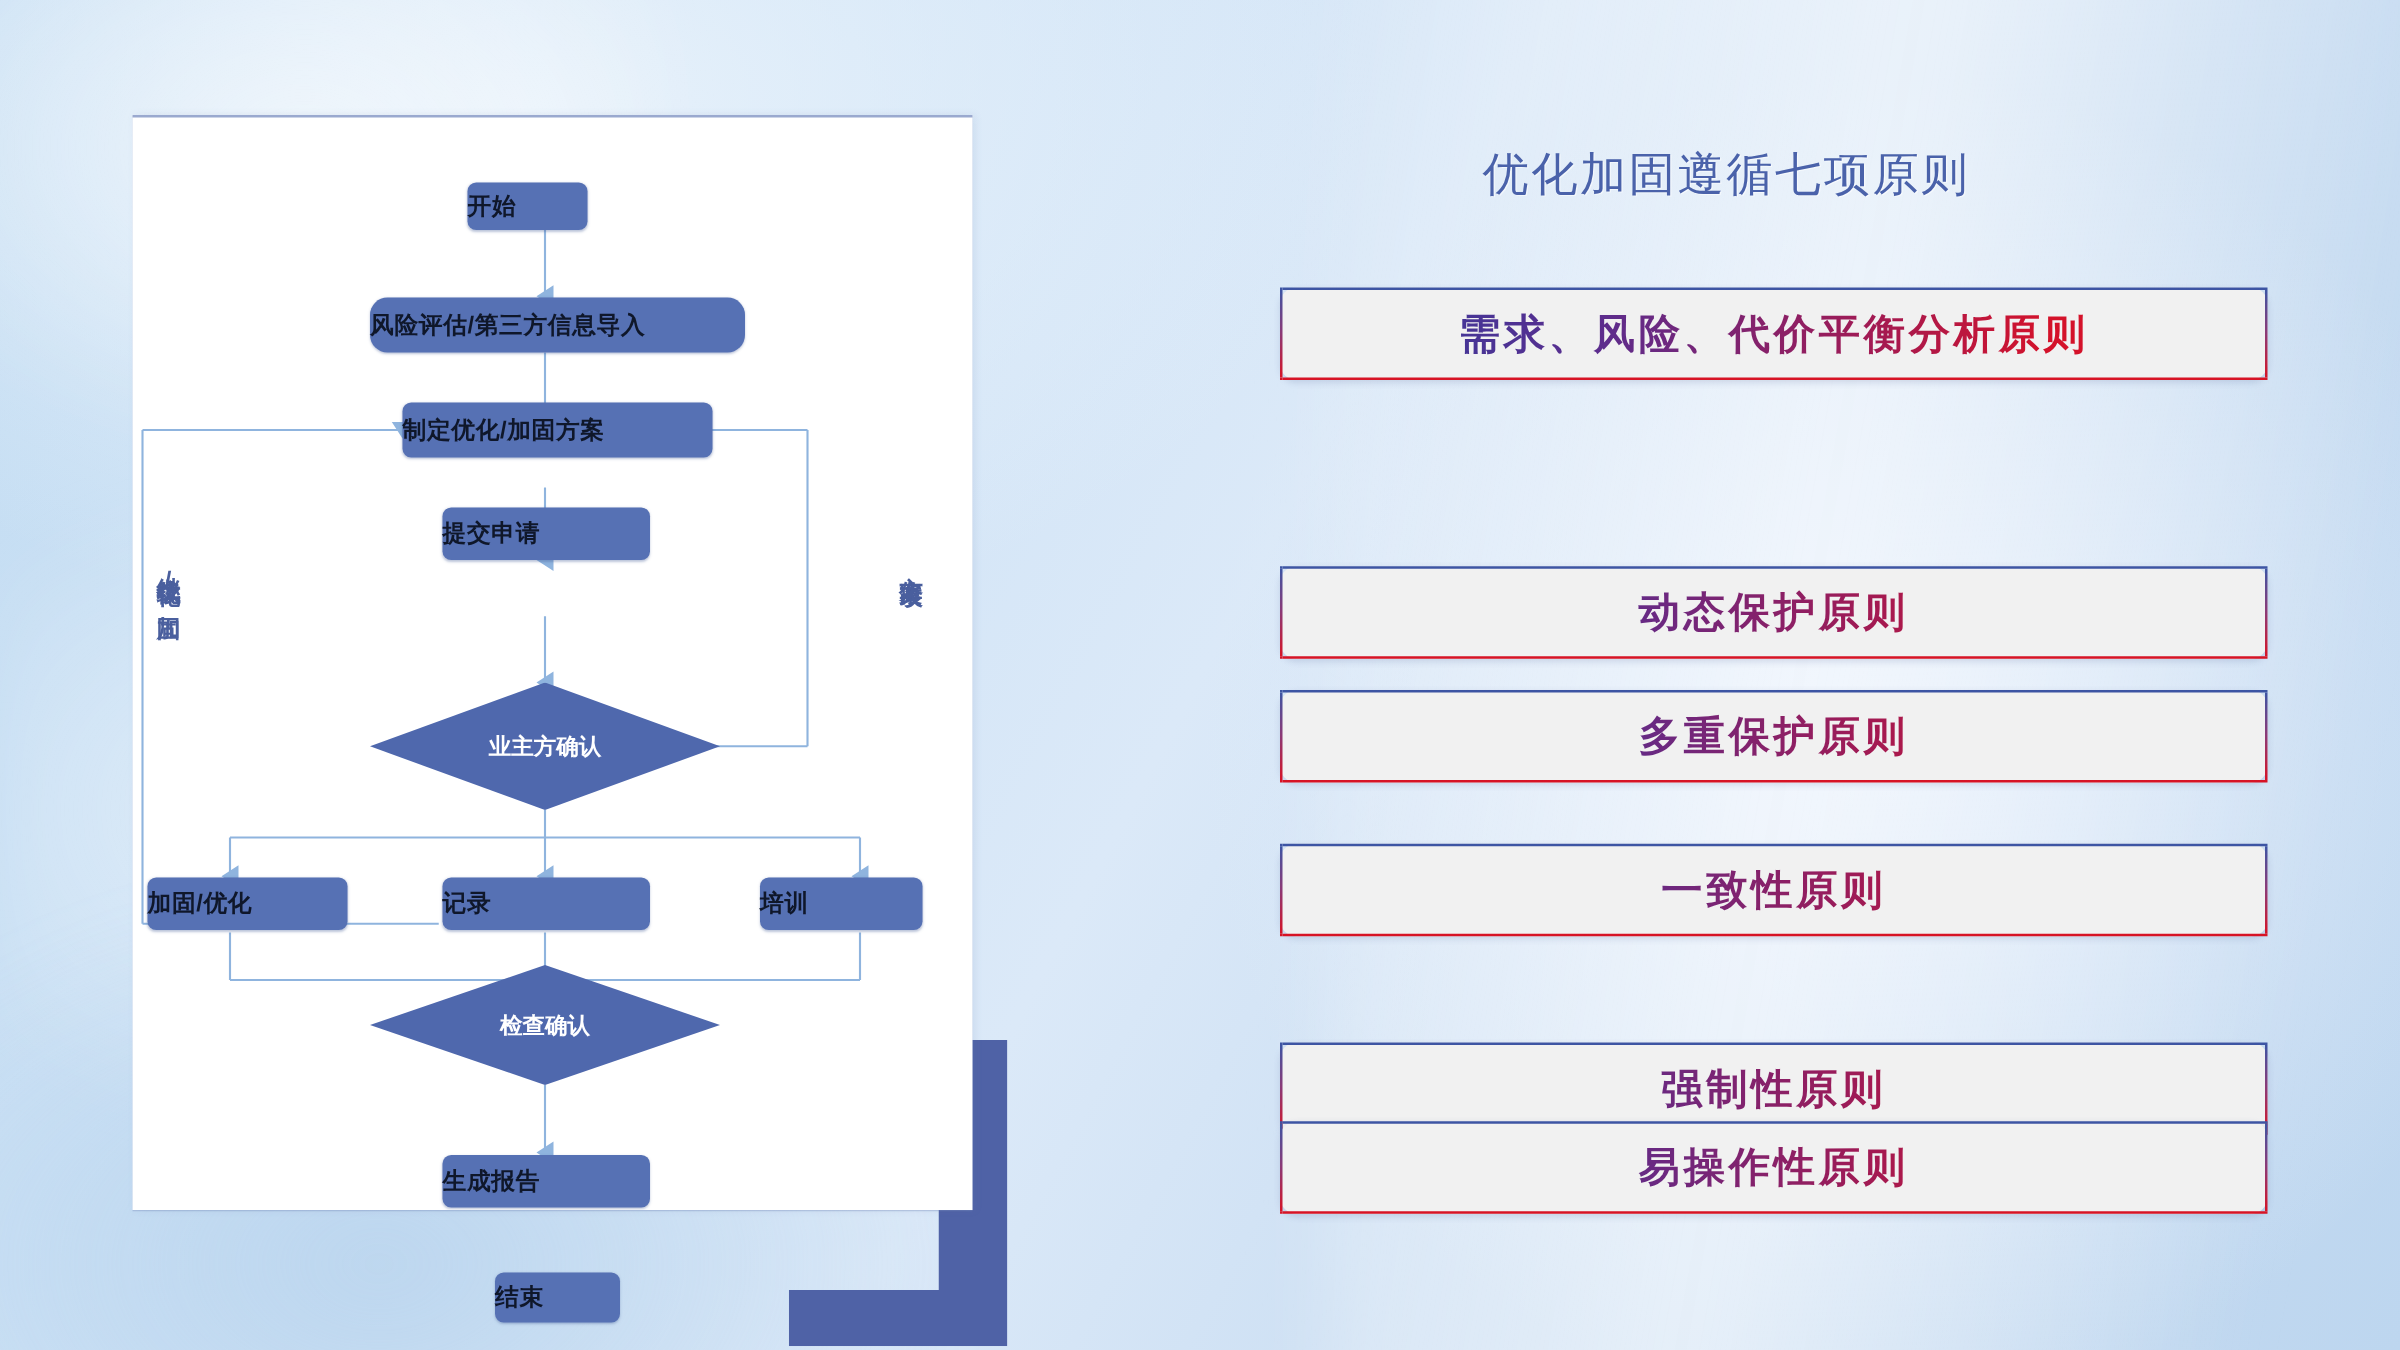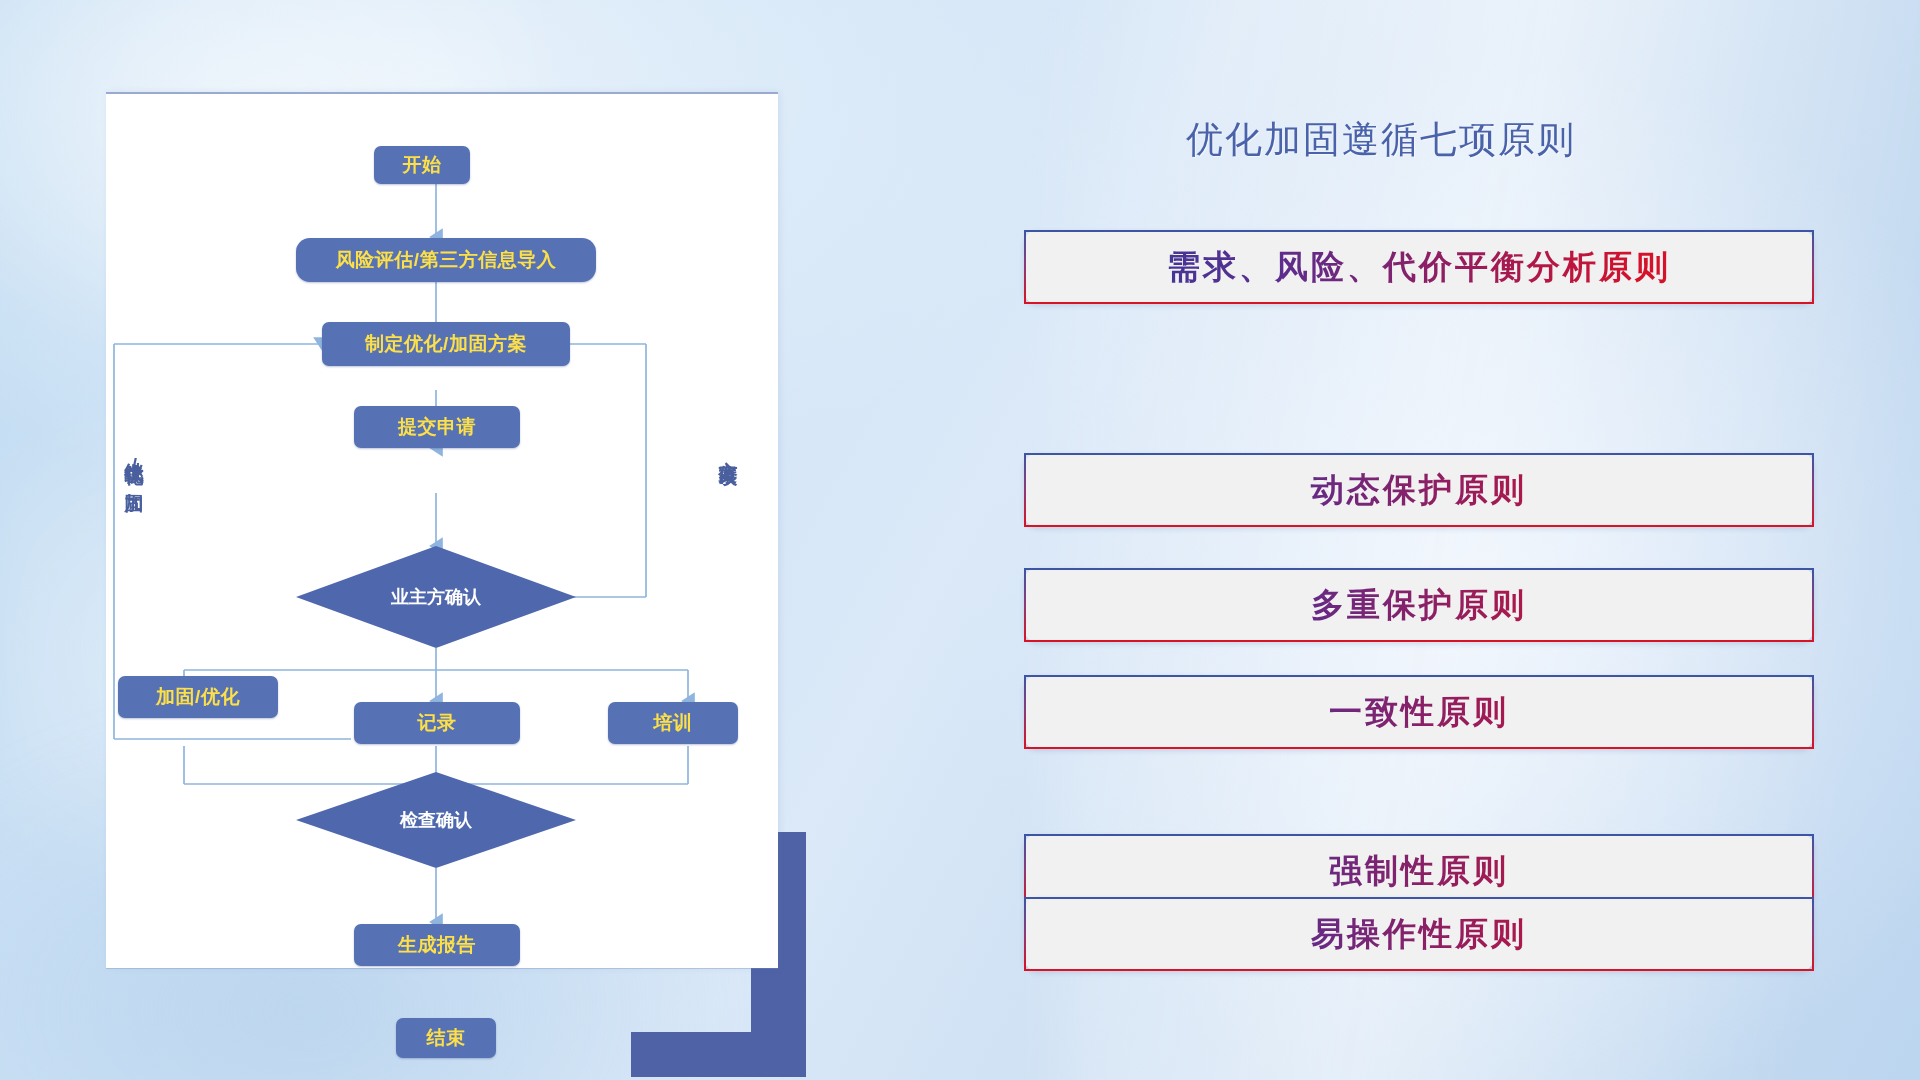--- a/index.html
+++ b/index.html
@@ -54,23 +54,23 @@
     border-top:2px solid #9aa9cf;
     box-shadow:0 1px 0 rgba(120,140,190,.35), 2px 0 6px rgba(100,125,180,.12);
     z-index:2;
     overflow:hidden;
   }
   #flow-svg { position:absolute; left:0; top:0; }
 
   .fc-node {
     position:absolute;
     background:#5671b4;
-    color:#fde047;
+    color:#0f172a;
     border-radius:7px;
-    display:flex; align-items:center; justify-content:center;
+    display:flex; align-items:center; 
     font-size:19px; font-weight:700; letter-spacing:.5px;
     white-space:nowrap;
     box-shadow:0 1px 2px rgba(60,85,145,.35);
   }
   .fc-diamond {
     position:absolute;
     background:#4f68ad;
     color:#ffffff;
     display:flex; align-items:center; justify-content:center;
     font-size:18px; font-weight:700;
@@ -196,21 +196,21 @@
     </div>
 
     <div class="fc-node" style="left:248px; top:312px; width:166px; height:42px;">
       <span>提交申请</span>
     </div>
 
     <div class="fc-diamond" style="left:190px; top:452px; width:280px; height:102px;">
       <span>业主方确认</span>
     </div>
 
-    <div class="fc-node" style="left:12px; top:582px; width:160px; height:42px;">
+    <div class="fc-node" style="left:12px; top:608px; width:160px; height:42px;">
       <span>加固/优化</span>
     </div>
 
     <div class="fc-node" style="left:248px; top:608px; width:166px; height:42px;">
       <span>记录</span>
     </div>
 
     <div class="fc-node" style="left:502px; top:608px; width:130px; height:42px;">
       <span>培训</span>
     </div>
@@ -246,21 +246,21 @@
     <div class="p-box"></div>
     <div class="p-text">需求、风险、代价平衡分析原则</div>
   </div>
 
 
   <div class="p-item" style="top:353px;">
     <div class="p-box"></div>
     <div class="p-text">动态保护原则</div>
   </div>
 
-  <div class="p-item" style="top:468px;padding-left:14px;">
+  <div class="p-item" style="top:452px;padding-left:14px;">
     <div class="p-box"></div>
     <div class="p-text">多重保护原则</div>
   </div>
 
   <div class="p-item" style="top:575px;">
     <div class="p-box"></div>
     <div class="p-text">一致性原则</div>
   </div>
 
   <div class="p-item" style="top:686px;margin-top:48px;">

